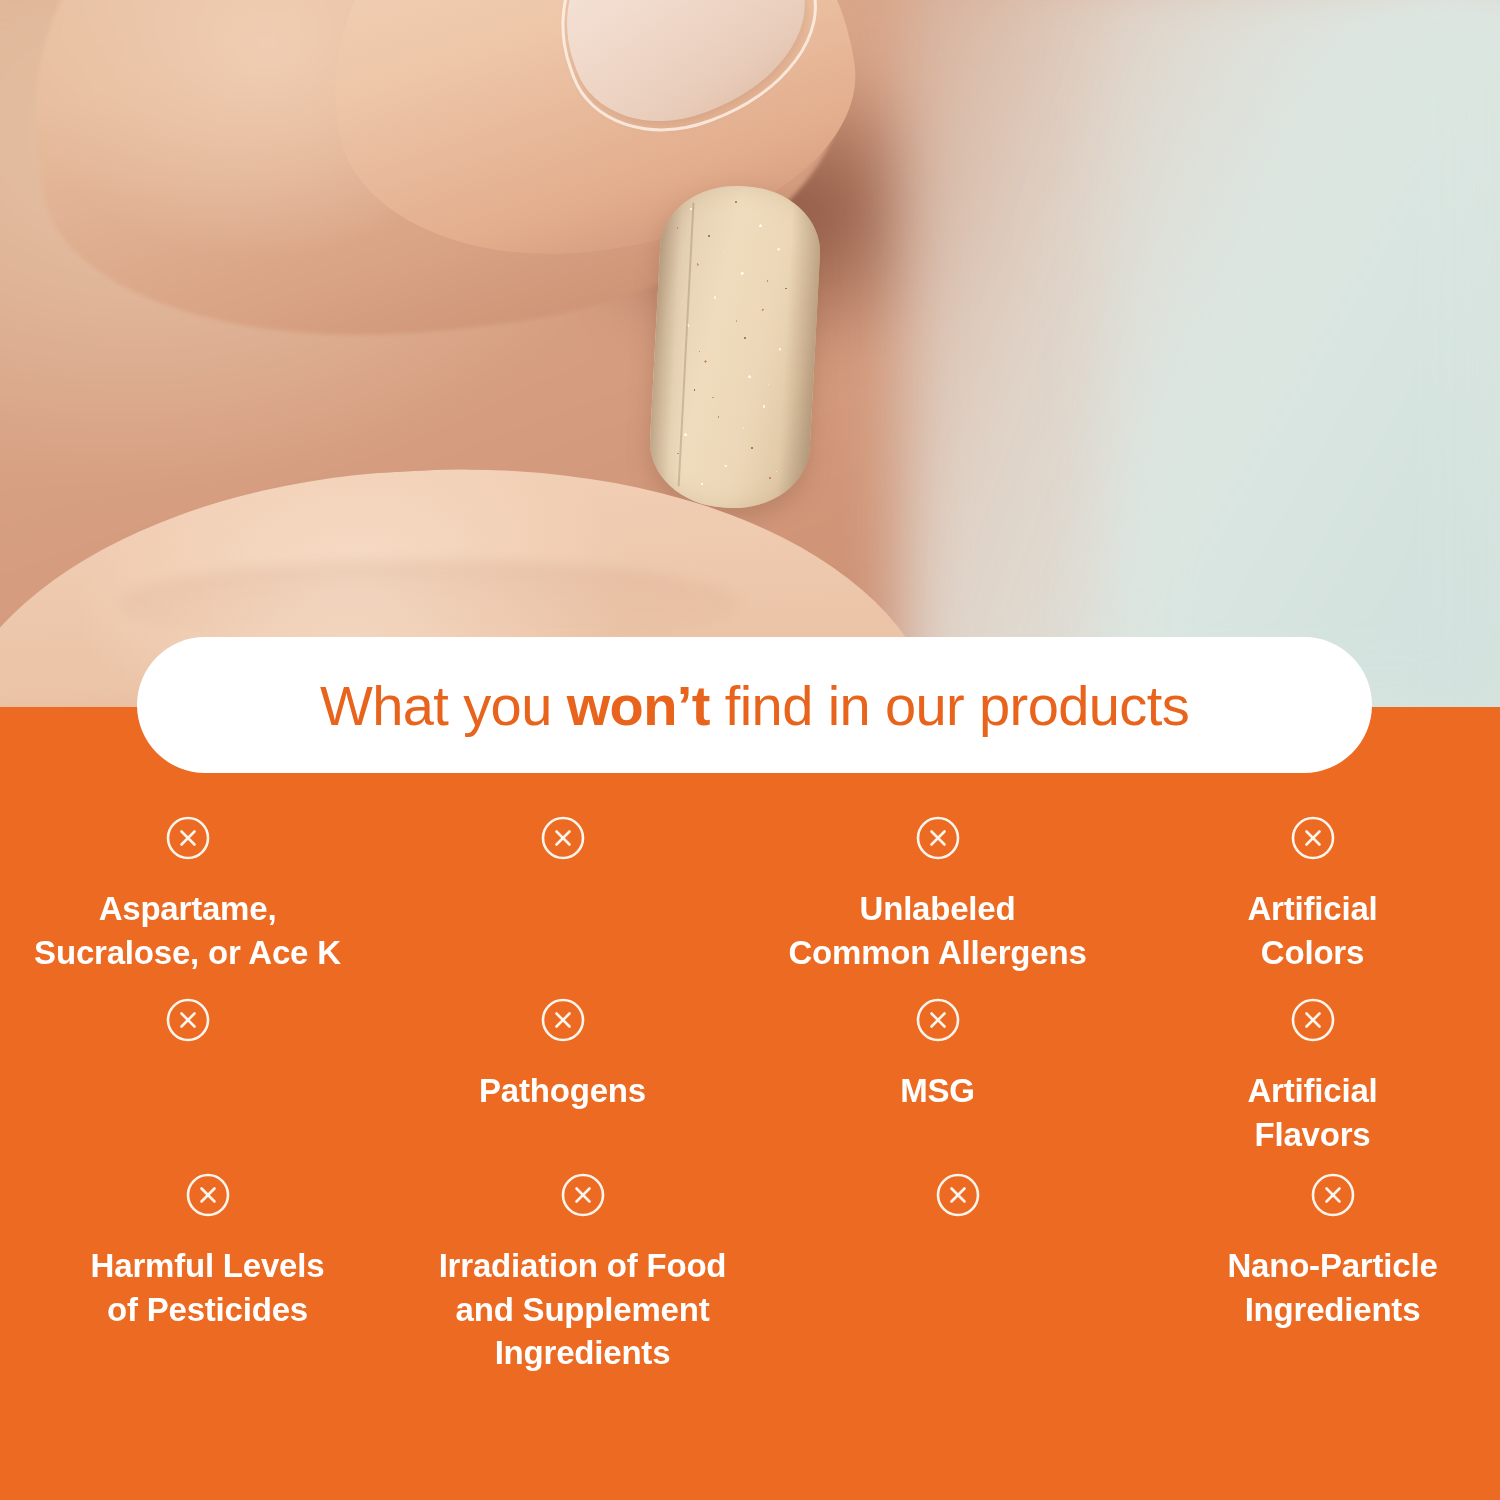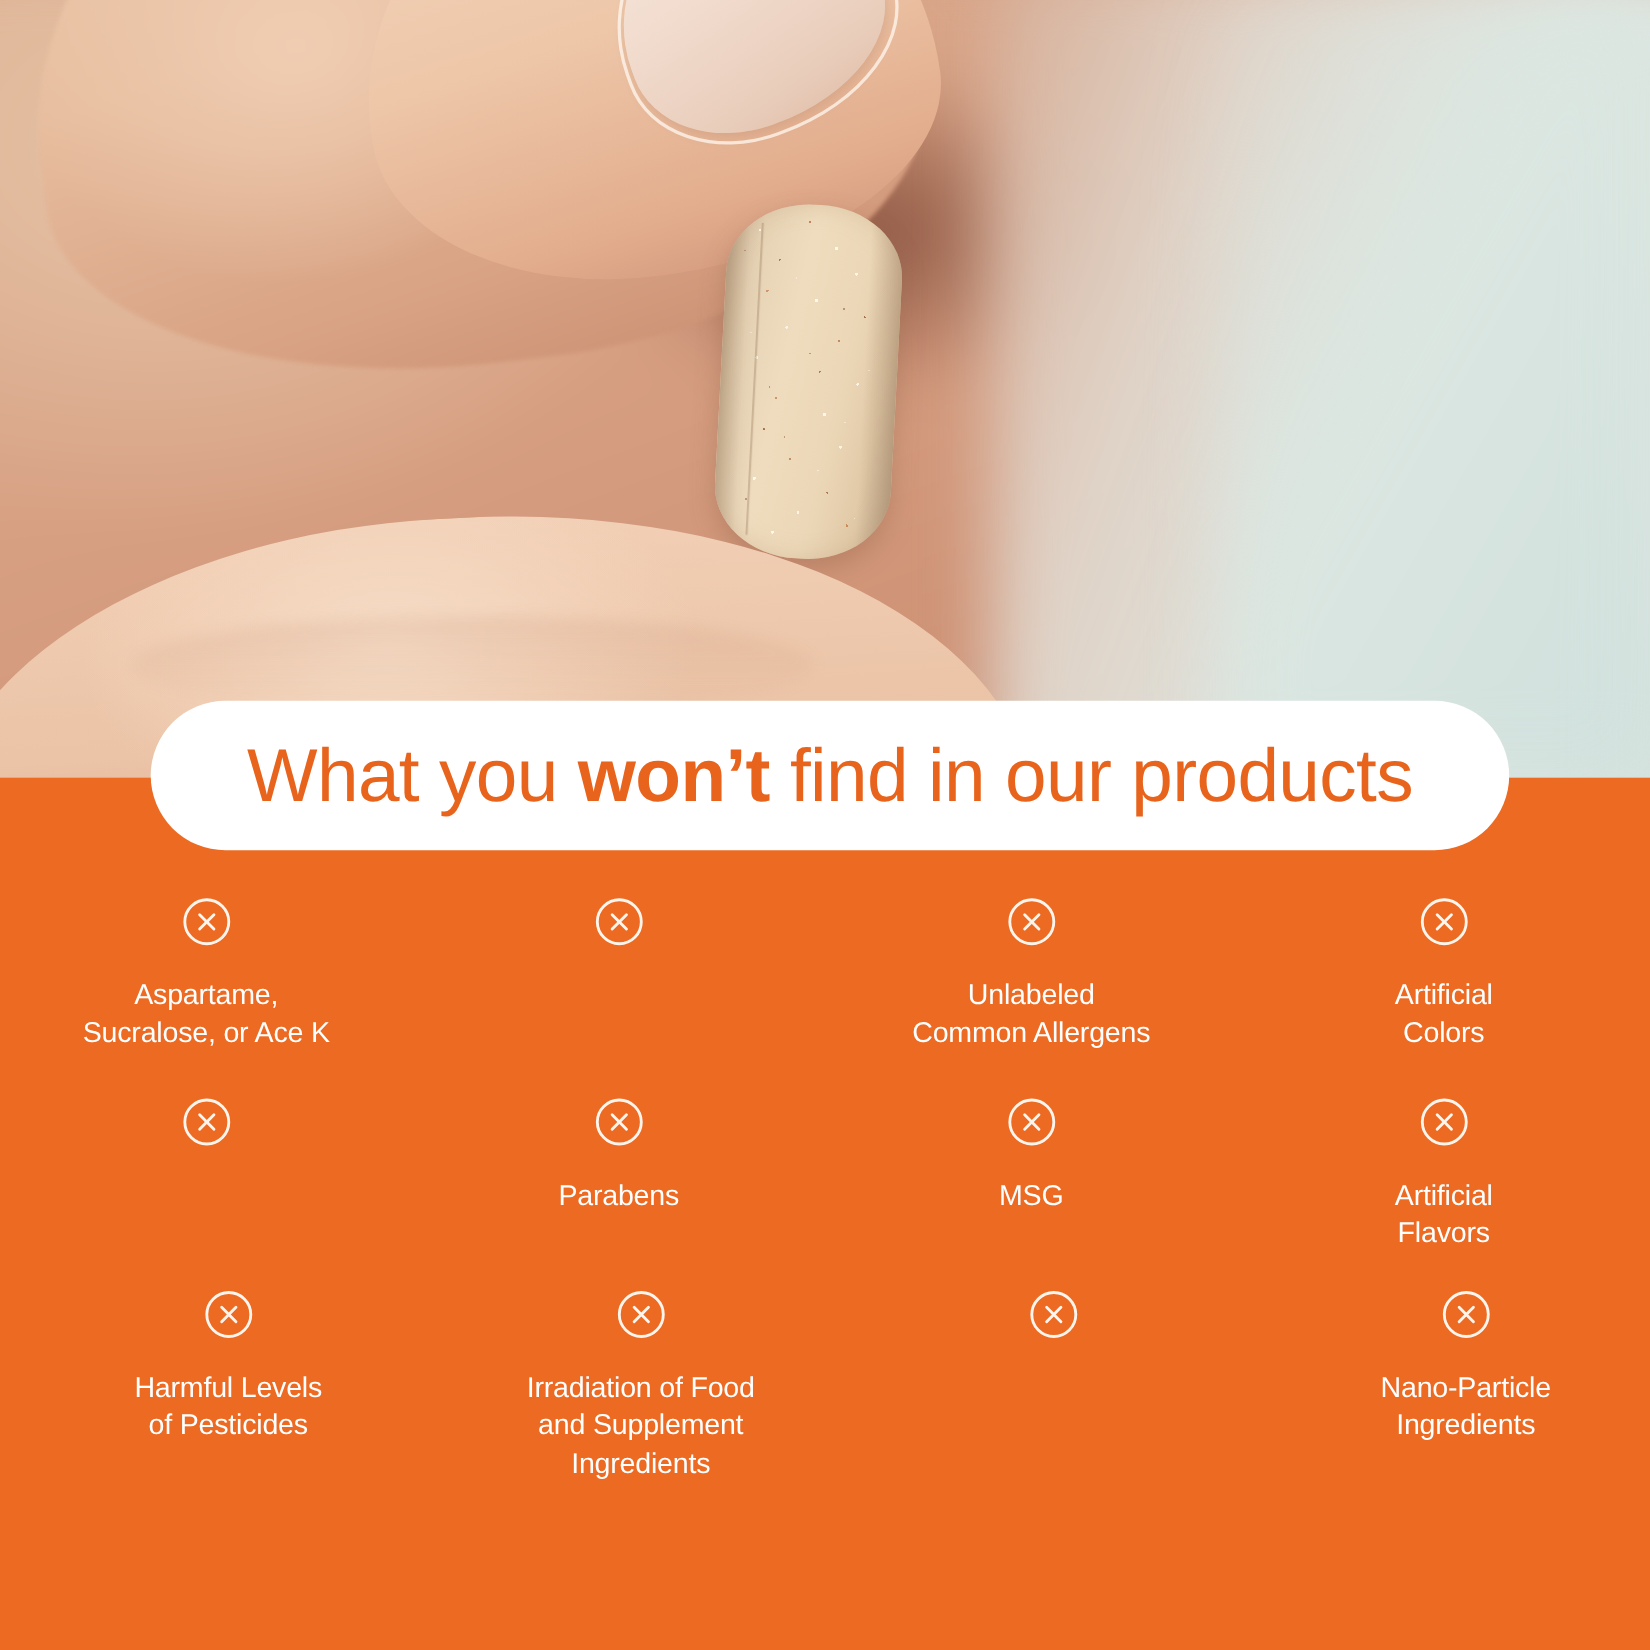--- a/index.html
+++ b/index.html
@@ -243,21 +243,21 @@
     width: 1235px;
     height: 136px;
     background: #ffffff;
     border-radius: 68px;
     display: flex;
     align-items: center;
     justify-content: center;
     z-index: 5;
   }
   .headline {
-    font-size: 68px;
+    font-size: 56px;
     color: #E8641C;
     letter-spacing: -0.6px;
     white-space: nowrap;
     font-weight: 400;
   }
   .headline .strong { font-weight: 700; }
 
   
   .grid {
     position: absolute;
@@ -286,24 +286,24 @@
   .x-icon {
     width: 46px;
     height: 46px;
     flex: 0 0 auto;
     margin-bottom: 26px;
   }
   .x-icon svg { display: block; }
 
   .cell-label {
     color: #ffffff;
-    font-size: 26px;
+    font-size: 33px;
     line-height: 1.32;
     text-align: center;
-    font-weight: 400;
+    font-weight: 700;
     letter-spacing: -0.2px;
   }
 
   
   .disclaimer {
     position: absolute;
     left: 0;
     top: 1400px;
     width: 1500px;
     text-align: center;
@@ -400,21 +400,21 @@
         </span>
       </div>
       <div class="cell">
         <span class="x-icon">
           <svg viewBox="0 0 46 46" width="46" height="46">
               <circle cx="23" cy="23" r="20" fill="none" stroke="#FFF5EC" stroke-width="2.6"></circle>
               <line x1="16.5" y1="16.5" x2="29.5" y2="29.5" stroke="#FFF5EC" stroke-width="2.6" stroke-linecap="round"></line>
               <line x1="29.5" y1="16.5" x2="16.5" y2="29.5" stroke="#FFF5EC" stroke-width="2.6" stroke-linecap="round"></line>
             </svg>
         </span>
-        <span class="cell-label">Parabens</span>
+        <span class="cell-label">Pathogens</span>
       </div>
       <div class="cell">
         <span class="x-icon">
           <svg viewBox="0 0 46 46" width="46" height="46">
               <circle cx="23" cy="23" r="20" fill="none" stroke="#FFF5EC" stroke-width="2.6"></circle>
               <line x1="16.5" y1="16.5" x2="29.5" y2="29.5" stroke="#FFF5EC" stroke-width="2.6" stroke-linecap="round"></line>
               <line x1="29.5" y1="16.5" x2="16.5" y2="29.5" stroke="#FFF5EC" stroke-width="2.6" stroke-linecap="round"></line>
             </svg>
         </span>
         <span class="cell-label">MSG</span>

